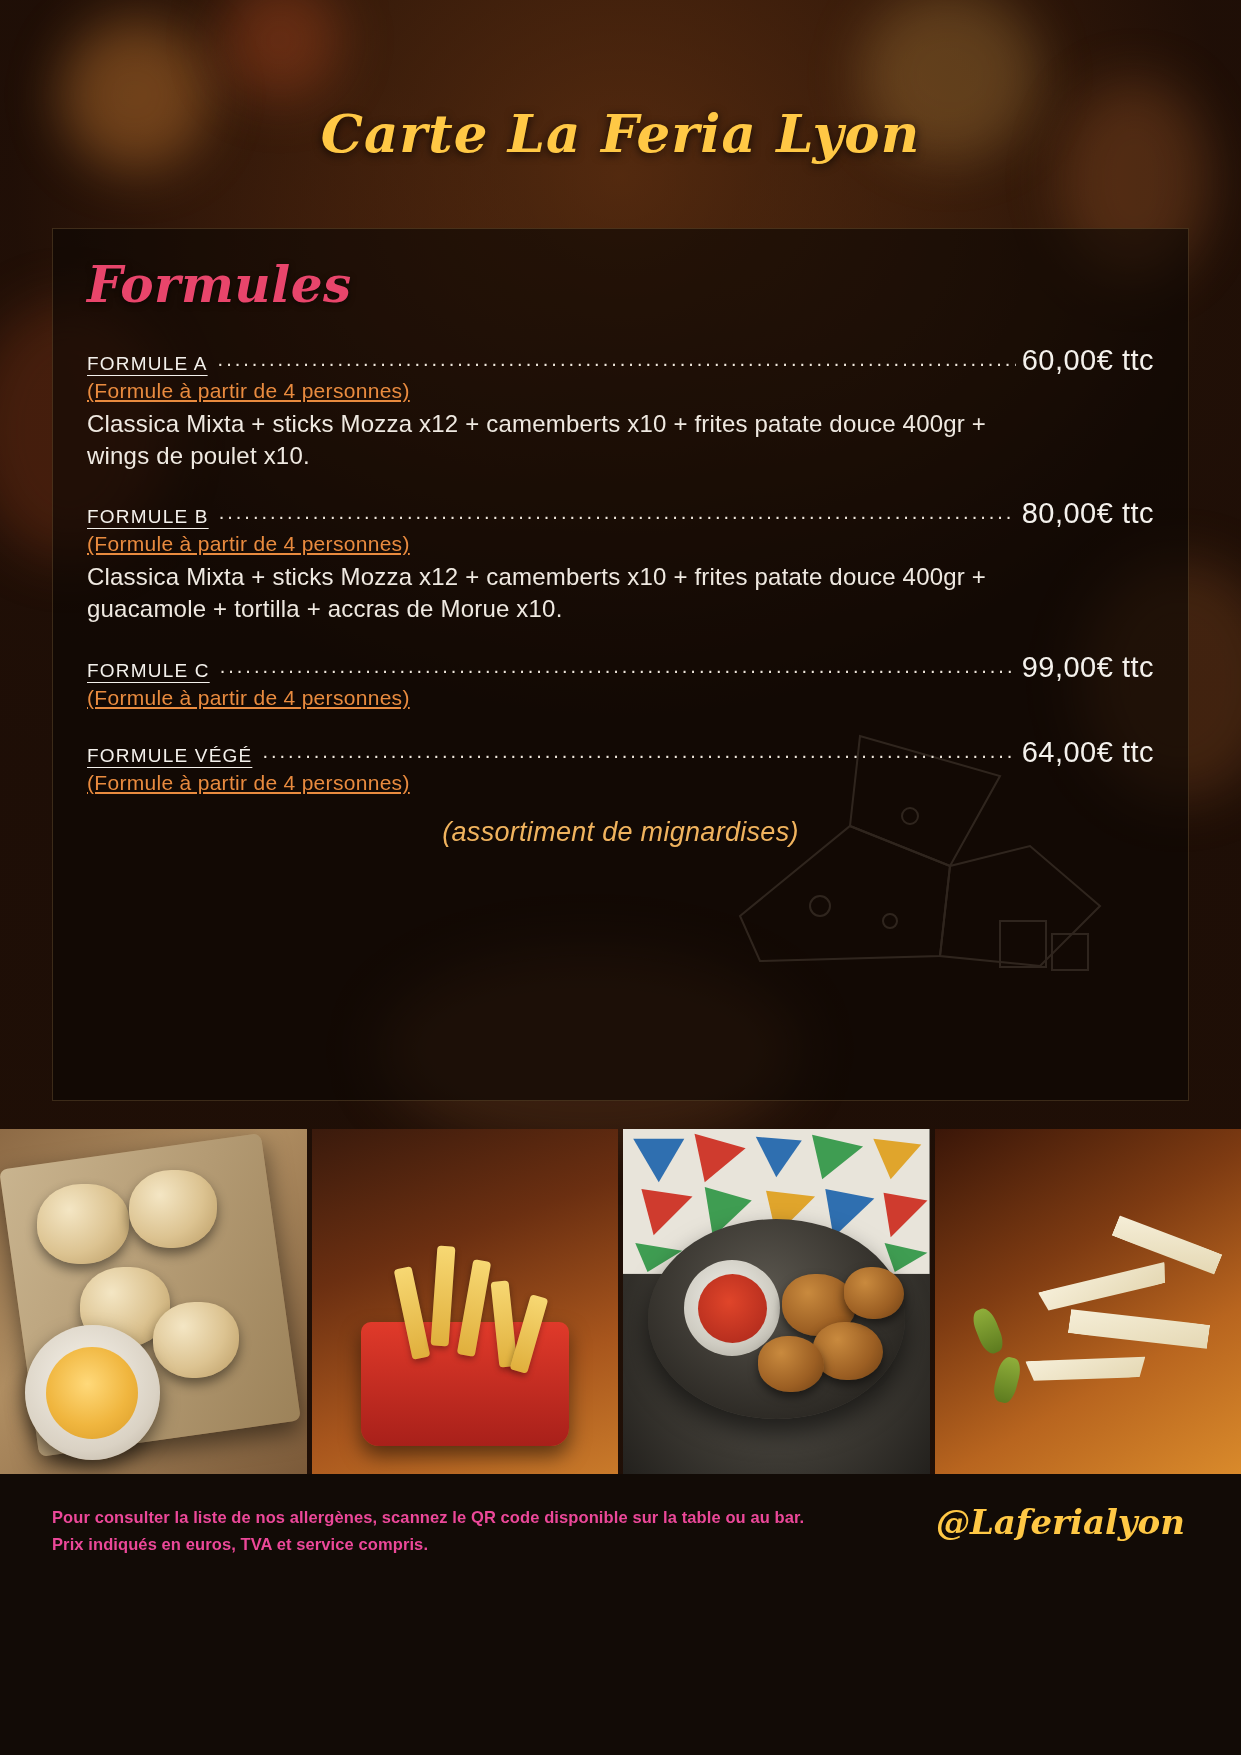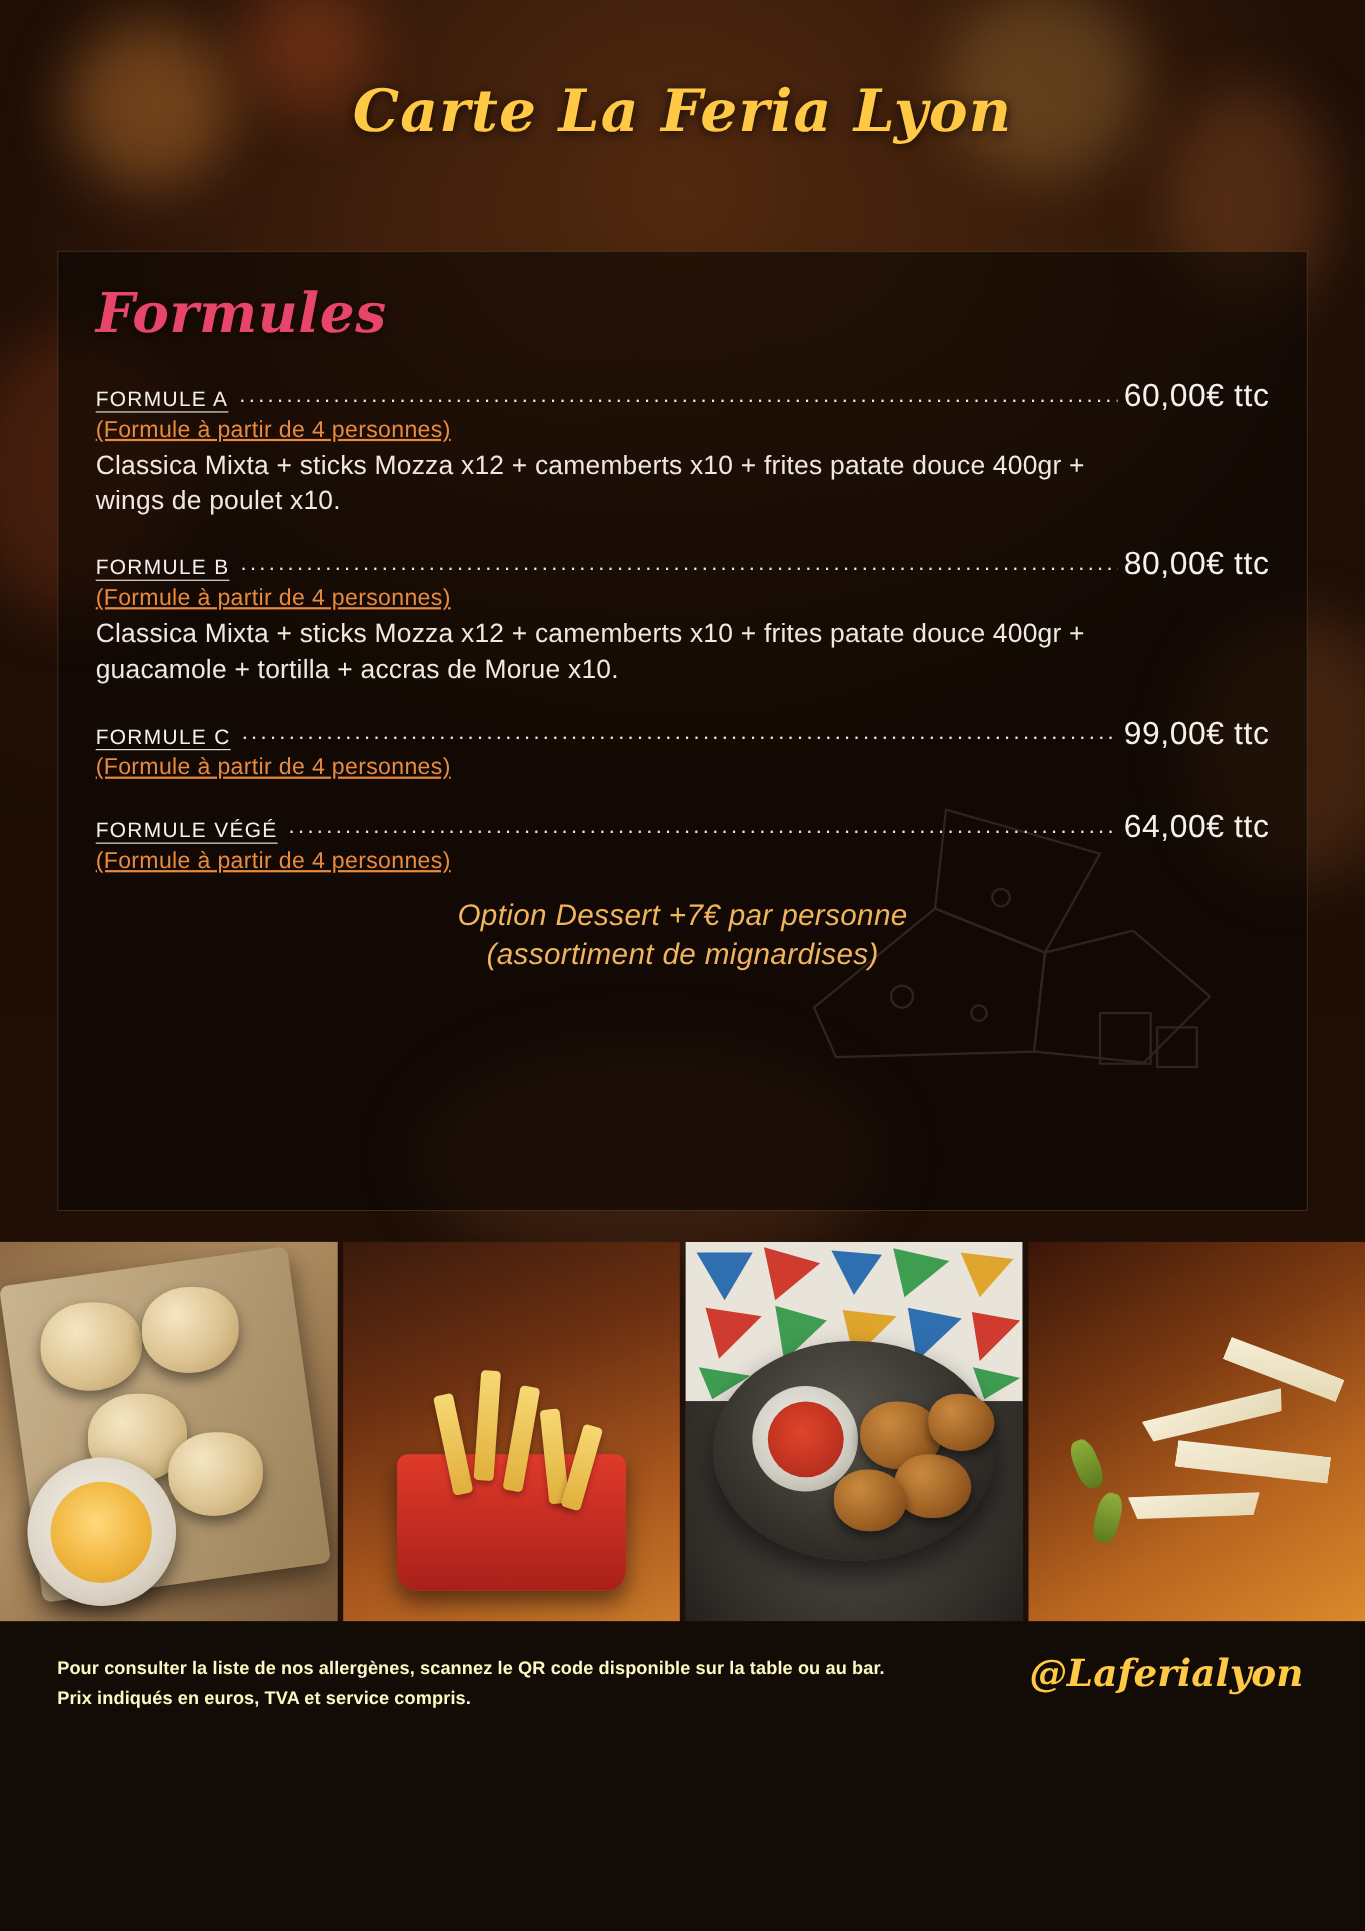--- a/index.html
+++ b/index.html
@@ -32,21 +32,21 @@
   }
 
   
   .title-band {
     position: absolute;
     top: 0; left: 0; right: 0;
     height: 228px;
   }
   .menu-title {
     position: absolute;
-    top: 70px;
+    top: 102px;
     width: 100%;
     text-align: center;
     font-family: "DejaVu Serif", serif;
     font-style: italic;
     font-weight: bold;
     font-size: 53px;
     letter-spacing: 1px;
     color: #ffc845;
     text-shadow: 0 2px 10px rgba(0,0,0,0.75);
   }
@@ -281,21 +281,21 @@
     left: 0;
     top: 1474px;
     width: 1241px;
     height: 281px;
     background: #120b06;
   }
   .footer-text {
     position: absolute;
     left: 52px;
     top: 30px;
-    color: #fef9c3;
+    color: #ec4899;
     font-size: 16.5px;
     line-height: 1.65;
     font-weight: bold;
     letter-spacing: 0.1px;
   }
   .handle {
     position: absolute;
     right: 56px;
     top: 28px;
     font-family: "DejaVu Serif", serif;
@@ -375,21 +375,20 @@
           <span class="f-name">FORMULE VÉGÉ</span>
           <span class="f-dots">................................................................................................................................</span>
           <span class="f-price">64,00€ ttc</span>
         </div>
         <div class="f-note">(Formule à partir de 4 personnes)</div>
       </div>
 
     </div>
 
     <div class="dessert">
-      <div>Option Dessert +7€ par personne</div>
       <div>(assortiment de mignardises)</div>
     </div>
   </div>
 
   <div class="photos">
 
     <div class="photo p1">
       <div class="board"></div>
       <div class="croq" style="left:12%; top:16%; width:92px; height:80px;"></div>
       <div class="croq" style="left:42%; top:12%; width:88px; height:78px;"></div>

